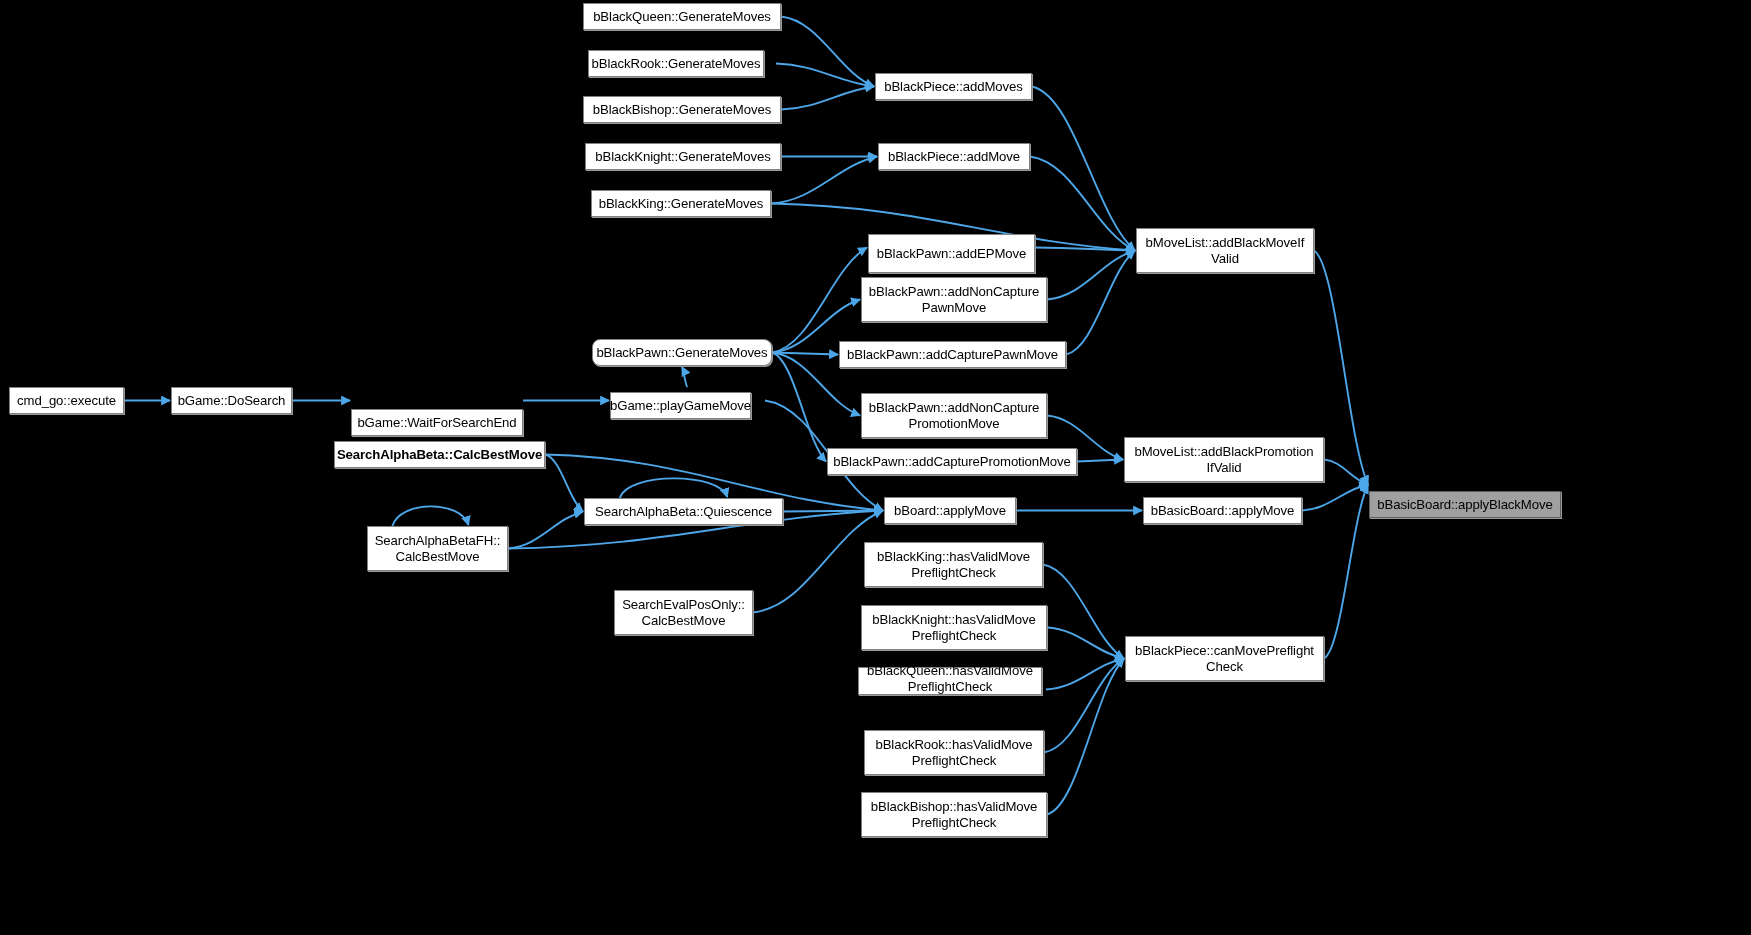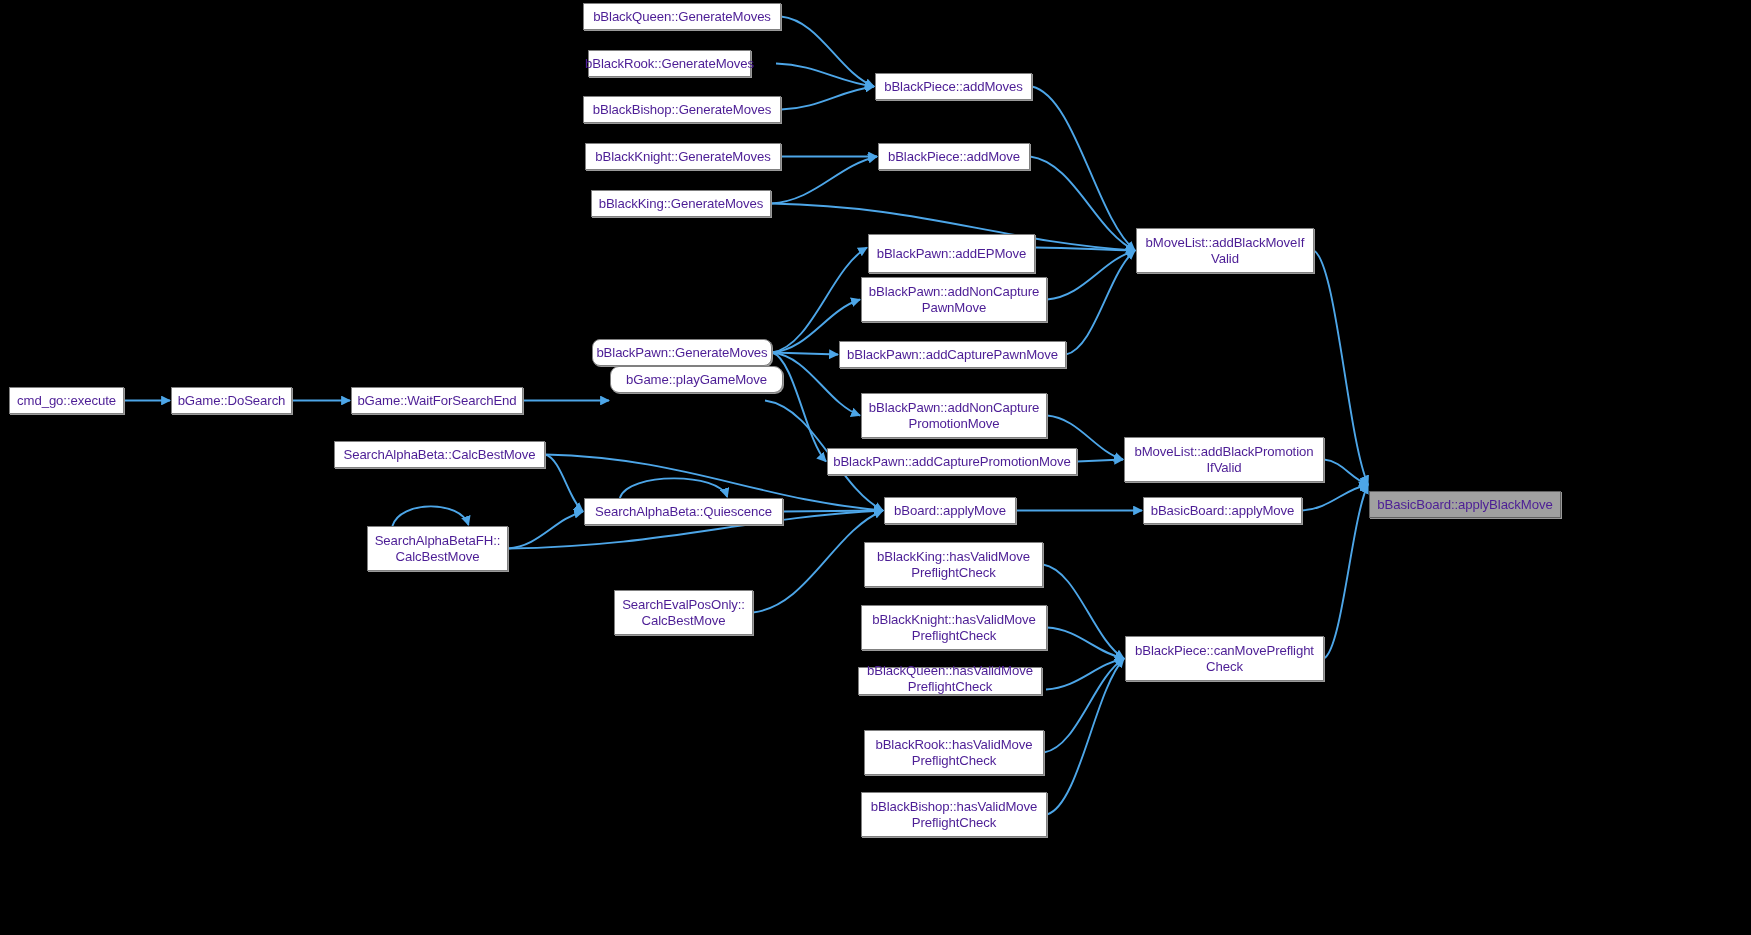--- a/index.html
+++ b/index.html
@@ -21,21 +21,21 @@
     left: 0; top: 0;
     width: 1751px; height: 935px;
     pointer-events: none;
   }
   .node {
     position: absolute;
     box-sizing: border-box;
     background: #ffffff;
     border: 1px solid #808080;
     box-shadow: 1px 1px 0 0 #9a9a9a;
-    color: #4c1d95;
+    color: #000000;
     font-size: 13.2px;
     line-height: 15.5px;
     display: flex;
     align-items: center;
     justify-content: center;
     text-align: center;
     white-space: pre-line;
     letter-spacing: -0.1px;
     z-index: 5;
   }
@@ -93,44 +93,44 @@
         <path d="M 1043 564.5 C 1077.02 570.14, 1093.22 639.7, 1124 658.5" fill="none" stroke="#4da6e8" stroke-width="1.9" marker-end="url(#arrow)"></path>
         <path d="M 1047 627.5 C 1079.34 629.36, 1094.74 652.3, 1124 658.5" fill="none" stroke="#4da6e8" stroke-width="1.9" marker-end="url(#arrow)"></path>
         <path d="M 1046 689.5 C 1078.76 687.64, 1094.36 664.7, 1124 658.5" fill="none" stroke="#4da6e8" stroke-width="1.9" marker-end="url(#arrow)"></path>
         <path d="M 1044 752.5 C 1077.6 746.86, 1093.6 677.3, 1124 658.5" fill="none" stroke="#4da6e8" stroke-width="1.9" marker-end="url(#arrow)"></path>
         <path d="M 1047 814.5 C 1079.34 805.14, 1094.74 689.7, 1124 658.5" fill="none" stroke="#4da6e8" stroke-width="1.9" marker-end="url(#arrow)"></path>
         <path d="M 1324 658.5 C 1342.48 648.06, 1351.28 519.3, 1368 484.5" fill="none" stroke="#4da6e8" stroke-width="1.9" marker-end="url(#arrow)"></path>
       </g>
   </svg>
   <div id="node-layer">
       <div class="node" style="left: 583px; top: 3px; width: 198px; height: 27px;"><span>bBlackQueen::GenerateMoves</span></div>
-      <div class="node" style="left: 588px; top: 50px; width: 163px; height: 27px;"><span>bBlackRook::GenerateMoves</span></div>
+      <div class="node" style="left: 588px; top: 50px; width: 176px; height: 27px;"><span>bBlackRook::GenerateMoves</span></div>
       <div class="node" style="left: 583px; top: 96px; width: 198px; height: 27px;"><span>bBlackBishop::GenerateMoves</span></div>
       <div class="node" style="left: 585px; top: 143px; width: 196px; height: 27px;"><span>bBlackKnight::GenerateMoves</span></div>
       <div class="node" style="left: 591px; top: 190px; width: 180px; height: 27px;"><span>bBlackKing::GenerateMoves</span></div>
       <div class="node" style="left: 875px; top: 73px; width: 157px; height: 27px;"><span>bBlackPiece::addMoves</span></div>
       <div class="node" style="left: 878px; top: 143px; width: 152px; height: 27px;"><span>bBlackPiece::addMove</span></div>
       <div class="node" style="left: 868px; top: 234px; width: 167px; height: 39px;"><span>bBlackPawn::addEPMove</span></div>
       <div class="node" style="left: 861px; top: 277px; width: 186px; height: 45px;"><span>bBlackPawn::addNonCapture
 PawnMove</span></div>
       <div class="node" style="left: 592px; top: 339px; width: 180px; height: 27px; border-radius: 8px;"><span>bBlackPawn::GenerateMoves</span></div>
       <div class="node" style="left: 839px; top: 341px; width: 227px; height: 27px;"><span>bBlackPawn::addCapturePawnMove</span></div>
       <div class="node" style="left: 861px; top: 393px; width: 186px; height: 45px;"><span>bBlackPawn::addNonCapture
 PromotionMove</span></div>
       <div class="node" style="left: 827px; top: 448px; width: 250px; height: 27px;"><span>bBlackPawn::addCapturePromotionMove</span></div>
       <div class="node" style="left: 1136px; top: 228px; width: 178px; height: 45px;"><span>bMoveList::addBlackMoveIf
 Valid</span></div>
       <div class="node" style="left: 1124px; top: 437px; width: 200px; height: 45px;"><span>bMoveList::addBlackPromotion
 IfValid</span></div>
       <div class="node highlight" style="left: 1369px; top: 471px; width: 192px; height: 27px; margin-top: 20px;"><span>bBasicBoard::applyBlackMove</span></div>
       <div class="node" style="left: 9px; top: 387px; width: 115px; height: 27px;"><span>cmd_go::execute</span></div>
       <div class="node" style="left: 171px; top: 387px; width: 121px; height: 27px;"><span>bGame::DoSearch</span></div>
-      <div class="node" style="left: 351px; top: 387px; width: 172px; height: 27px;"><span>bGame::WaitForSearchEnd</span></div>
-      <div class="node" style="left: 610px; top: 366px; width: 173px; height: 27px; border-radius: 9px;"><span>bGame::playGameMove</span></div>
-      <div class="node" style="left: 334px; top: 441px; width: 211px; height: 27px;"><span>SearchAlphaBeta::CalcBestMove</span></div>
+      <div class="node" style="left: 351px; top: 409px; width: 172px; height: 27px;"><span>bGame::WaitForSearchEnd</span></div>
+      <div class="node" style="left: 610px; top: 392px; width: 141px; height: 27px;"><span>bGame::playGameMove</span></div>
+      <div class="node" style="left: 334px; top: 441px; width: 211px; height: 27px; font-weight: bold;"><span>SearchAlphaBeta::CalcBestMove</span></div>
       <div class="node" style="left: 584px; top: 498px; width: 199px; height: 27px;"><span>SearchAlphaBeta::Quiescence</span></div>
       <div class="node" style="left: 367px; top: 526px; width: 141px; height: 45px;"><span>SearchAlphaBetaFH::
 CalcBestMove</span></div>
       <div class="node" style="left: 614px; top: 590px; width: 139px; height: 45px;"><span>SearchEvalPosOnly::
 CalcBestMove</span></div>
       <div class="node" style="left: 884px; top: 497px; width: 132px; height: 27px;"><span>bBoard::applyMove</span></div>
       <div class="node" style="left: 1143px; top: 497px; width: 159px; height: 27px;"><span>bBasicBoard::applyMove</span></div>
       <div class="node" style="left: 864px; top: 542px; width: 179px; height: 45px;"><span>bBlackKing::hasValidMove
 PreflightCheck</span></div>
       <div class="node" style="left: 861px; top: 605px; width: 186px; height: 45px;"><span>bBlackKnight::hasValidMove

